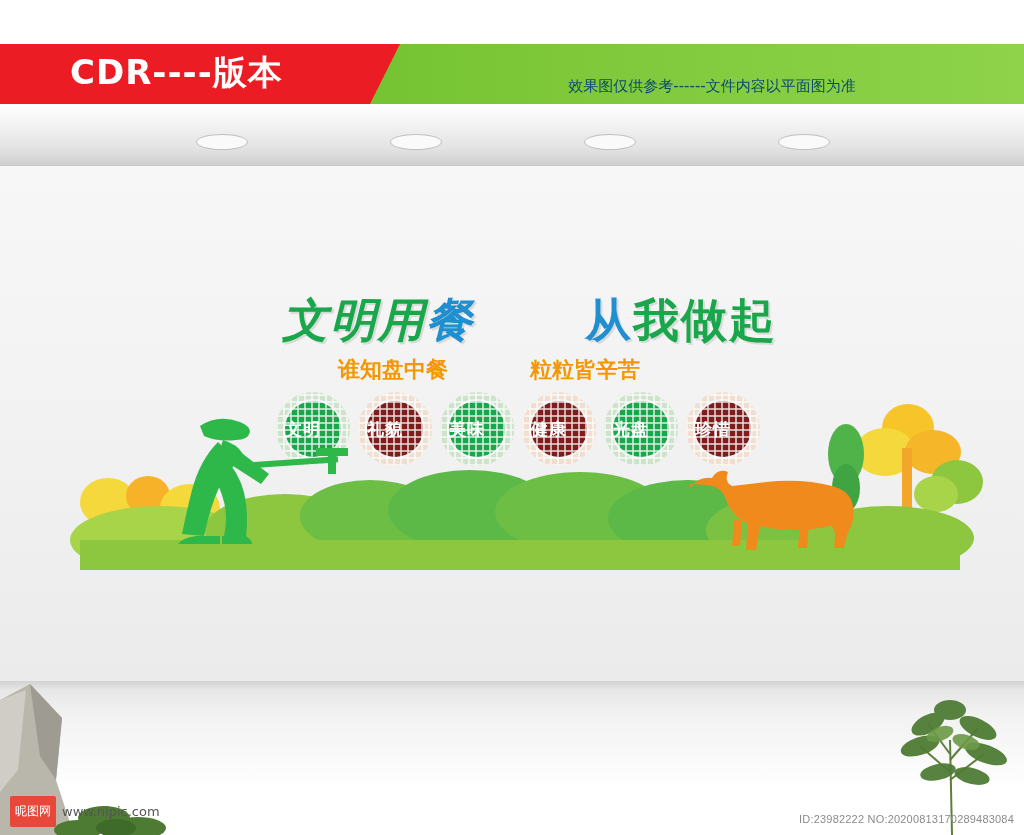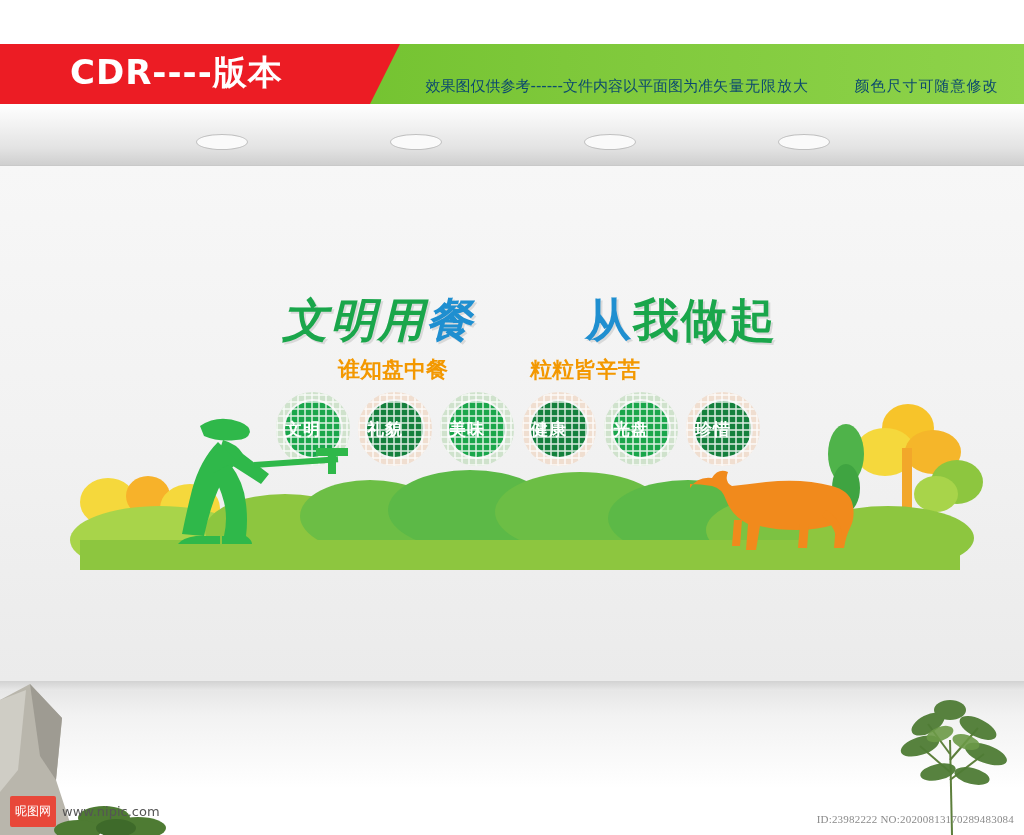--- a/index.html
+++ b/index.html
@@ -164,21 +164,21 @@
     left: 9px; top: 9px;
     width: 56px; height: 56px;
     border-radius: 50%;
     display: flex;
     align-items: center;
     justify-content: flex-start;
   }
   .g .badge-ring { border-color: #cfe2cc; }
   .g .badge-inner { background: #1aa64b; }
   .o .badge-ring { border-color: #f0ded0; }
-  .o .badge-inner { background: #15803d; }
+  .o .badge-inner { background: #7f1d1d; }
   .hatch {
     position: absolute; inset: 0; border-radius: 50%;
     background-image:
       repeating-linear-gradient(0deg, rgba(255,255,255,.75) 0 2px, transparent 2px 7px),
       repeating-linear-gradient(90deg, rgba(255,255,255,.75) 0 2px, transparent 2px 7px);
     opacity: .85;
     pointer-events: none;
   }
 
   
@@ -211,42 +211,37 @@
     display: inline-block;
     padding: 7px 5px;
     background: #e8483a;
     color: #ffffff;
     font-size: 12px;
     border-radius: 2px;
   }
   .footer-right {
     position: absolute;
     right: 10px; bottom: 10px;
-    font-family: Liberation Serif, serif;
+    font-family: Liberation Sans, sans-serif;
     font-size: 11px;
     color: #8a8a8a;
     letter-spacing: .2px;
   }
 </style>
 </head>
 <body>
 
 <div id="stage">
 
   <div class="banner">
     <div class="banner-green-grad"></div>
     <div class="banner-red"></div>
     <div class="banner-red-label">CDR----版本</div>
     <div class="banner-lines">
       <div>效果图仅供参考------文件内容以平面图为准</div>
-      <div class="banner-line2">
-        <span>矢量无限放大</span>
-        <span class="gap"></span>
-        <span>颜色尺寸可随意修改</span>
-      </div>
     </div>
   </div>
 
   <div class="soffit">
     <div class="light" style="left:196px; top:30px;"></div>
     <div class="light" style="left:390px; top:30px;"></div>
     <div class="light" style="left:584px; top:30px;"></div>
     <div class="light" style="left:778px; top:30px;"></div>
   </div>
 

